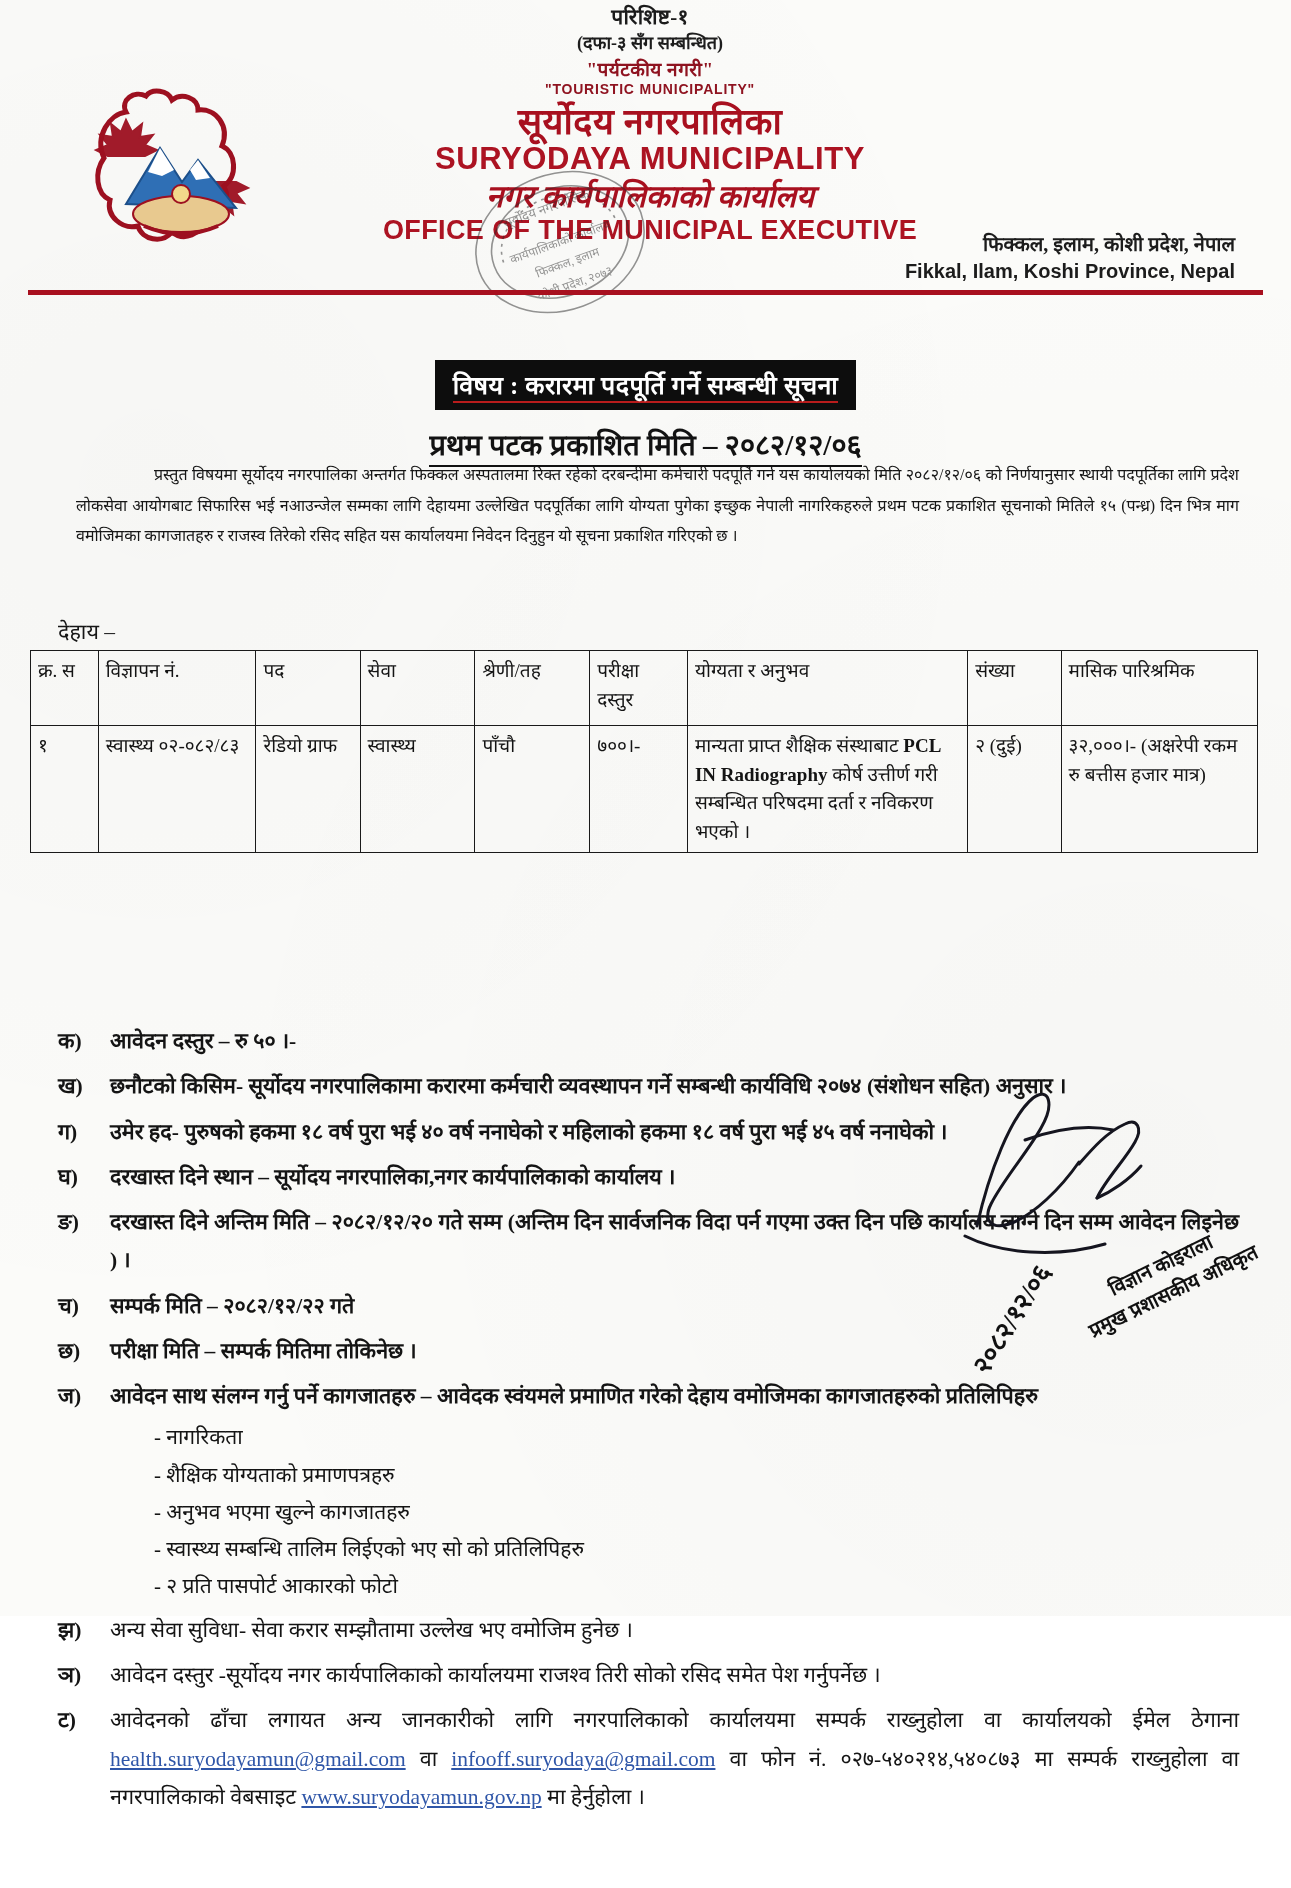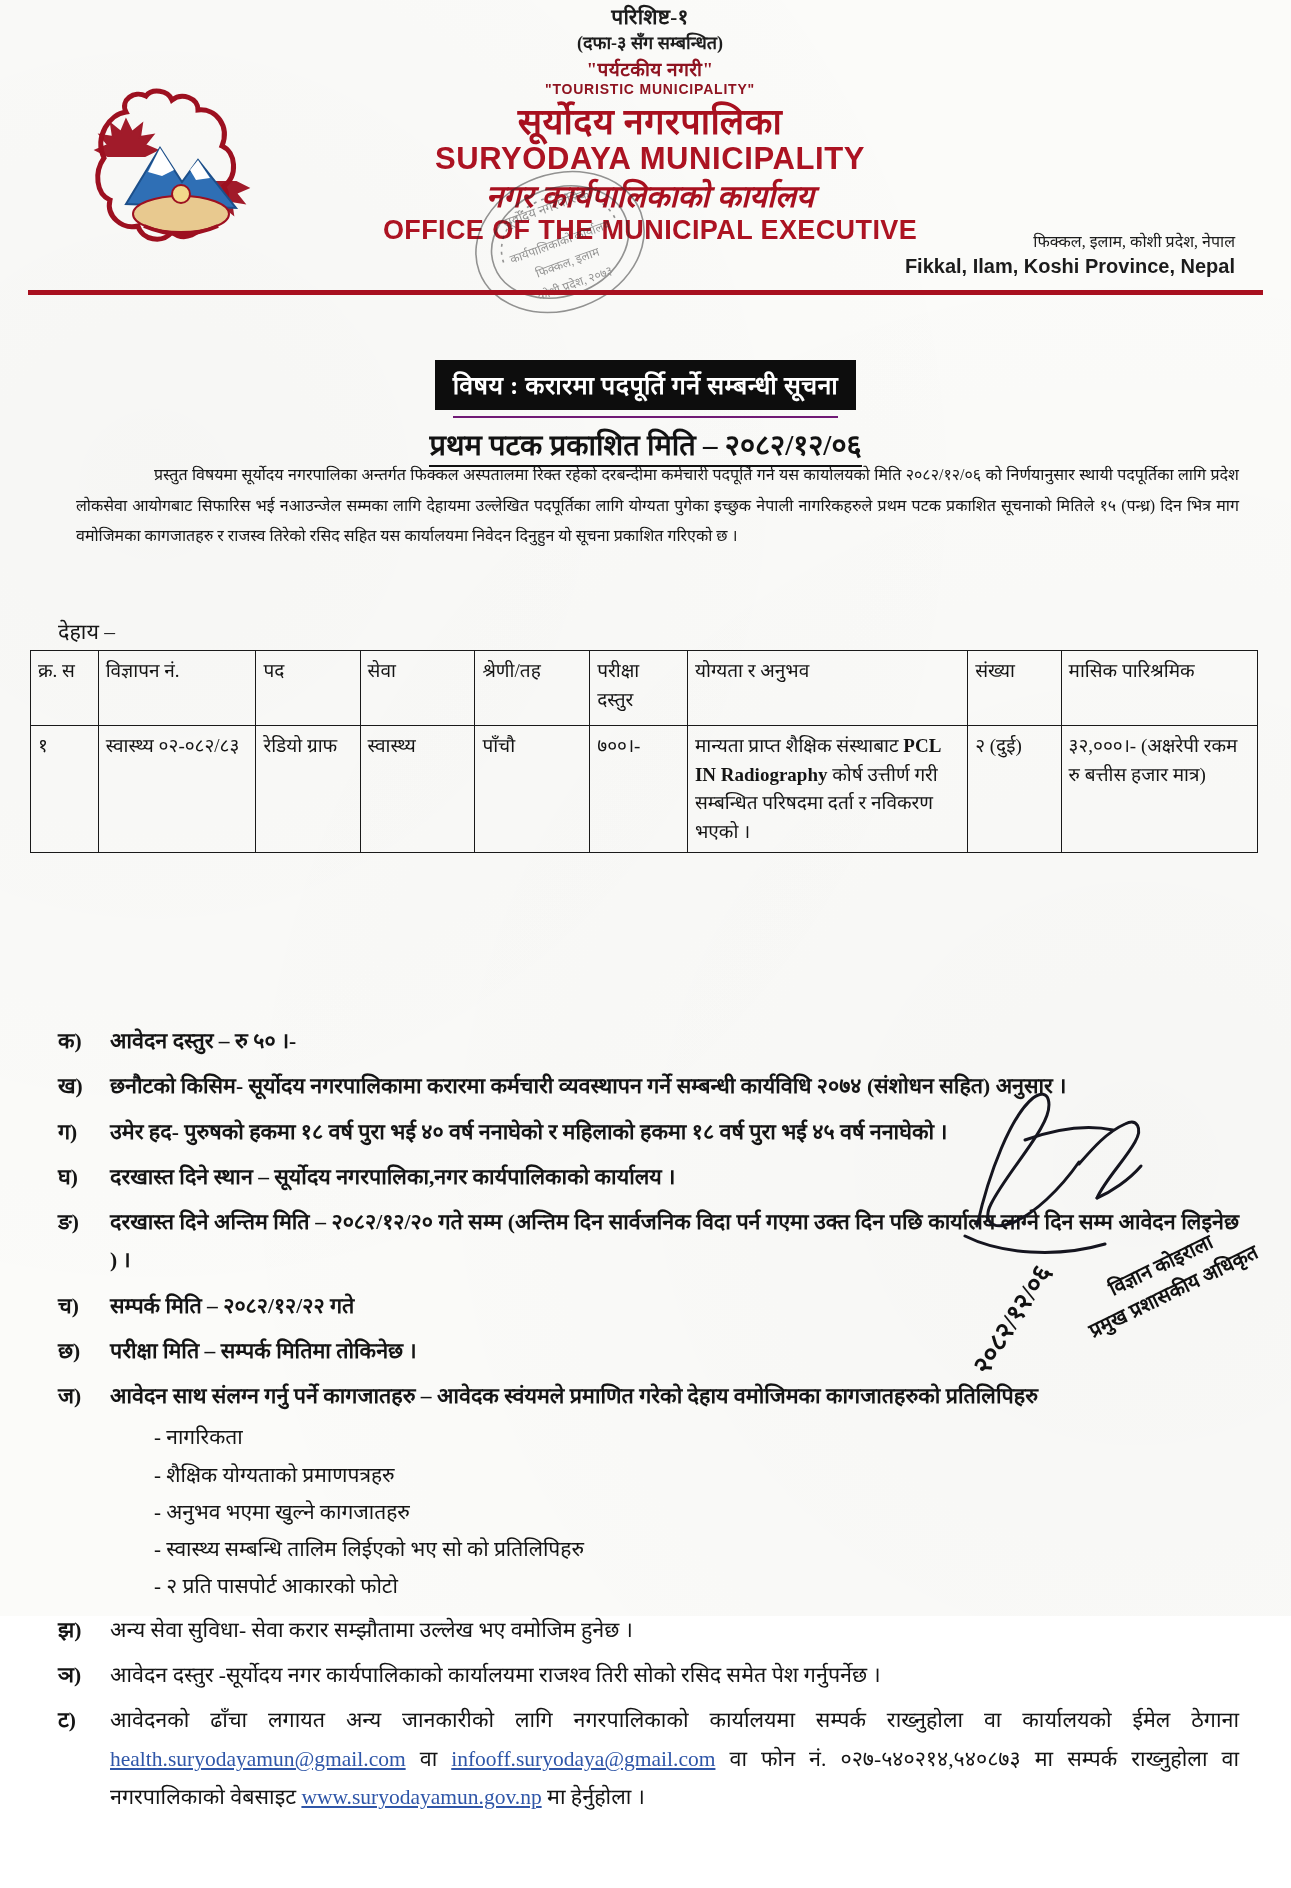--- a/index.html
+++ b/index.html
@@ -106,22 +106,22 @@
     margin-top: 1px;
   }
   .head-right {
     position: absolute;
     right: 56px;
     top: 232px;
     text-align: right;
     line-height: 1.25;
   }
   .h-loc-np {
-    font-size: 16px;
-    font-weight: normal;
+    font-size: 20px;
+    font-weight: bold;
     color: #1c1c1c;
   }
   .h-loc-en {
     font-family: "Liberation Sans", sans-serif;
     font-size: 20px;
     font-weight: bold;
     color: #1c1c1c;
     margin-top: 2px;
   }
   .head-rule {
@@ -152,21 +152,21 @@
   }
   .subject-bar {
     display: inline-block;
     background: #0d0d0d;
     color: #ffffff;
     font-size: 25px;
     font-weight: bold;
     padding: 7px 18px 9px 18px;
     letter-spacing: 0.4px;
   }
-  .subject-bar span { border-bottom: 2px solid #701a75; padding-bottom: 17px; }
+  .subject-bar span { border-bottom: 2px solid #b91c1c; padding-bottom: 2px; }
   .pub-date {
     margin-top: 14px;
     font-size: 29px;
     font-weight: bold;
     display: inline-block;
     border-bottom: 2px solid #111;
     padding-bottom: 2px;
   }
 
   

